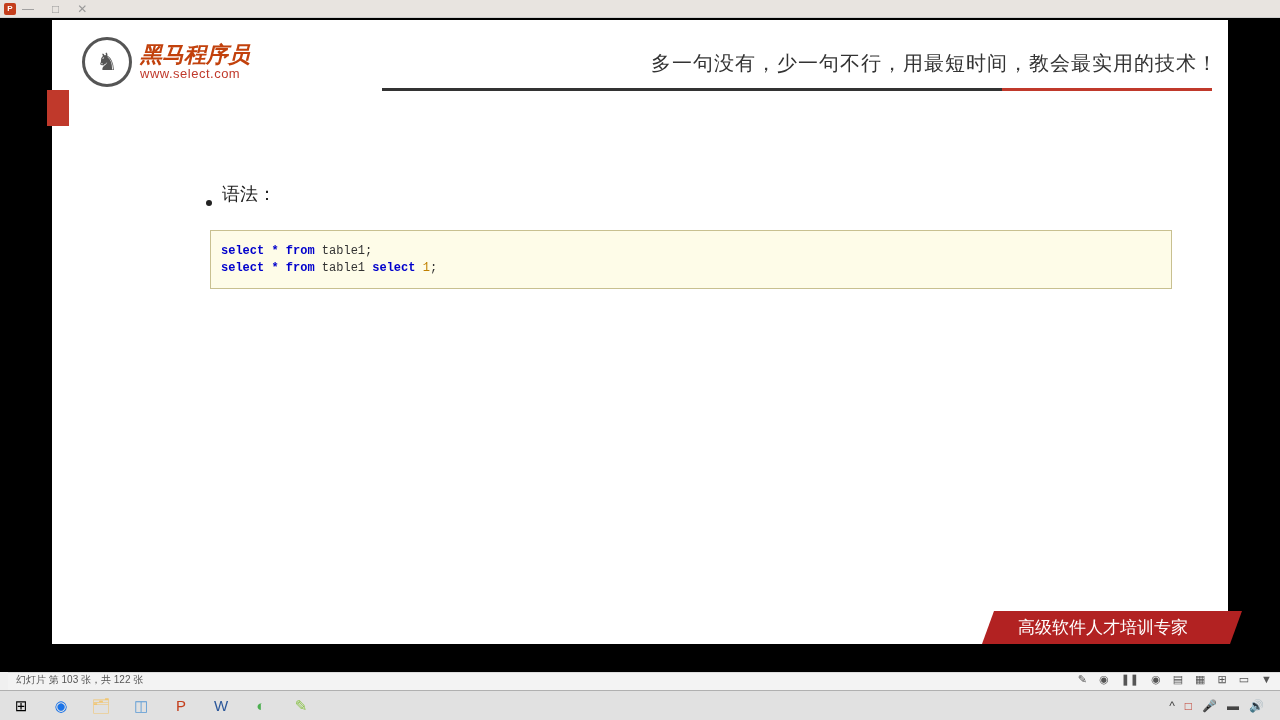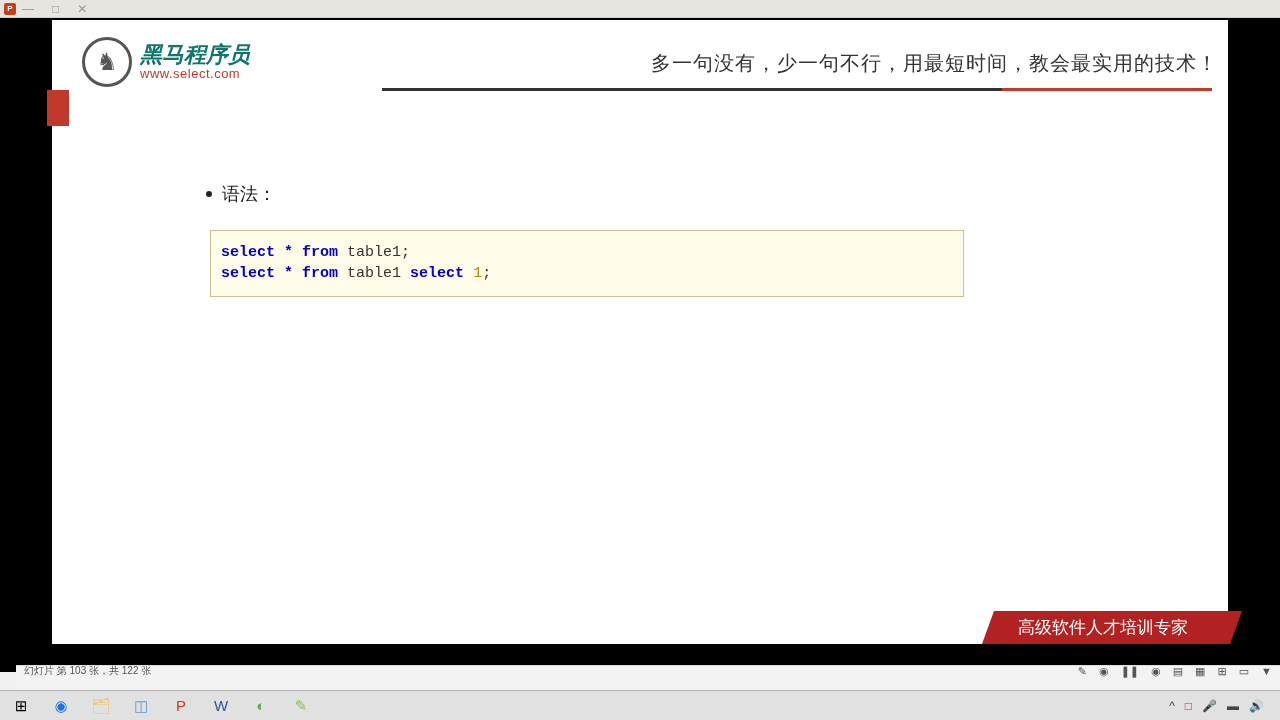--- a/index.html
+++ b/index.html
@@ -8,35 +8,35 @@
 .titlebar-icon{width:12px;height:12px;background:#c43e1c;border-radius:2px;margin-right:6px;display:flex;align-items:center;justify-content:center;color:#fff;font-size:8px;font-weight:bold}
 .titlebar-text{flex:1}
 .window-controls{display:flex;gap:18px;color:#999;font-size:12px}
 .window-controls span{cursor:pointer}
 .black-frame{position:absolute;top:18px;left:0;right:0;bottom:48px;background:#000}
 .slide{position:absolute;top:2px;left:52px;right:52px;bottom:28px;background:#fff}
 .header-band{position:absolute;top:12px;left:30px;right:10px;height:60px;display:flex;align-items:center}
 .logo-group{display:flex;align-items:center;gap:8px}
 .logo-circle{width:50px;height:50px;border:3px solid #555;border-radius:50%;display:flex;align-items:center;justify-content:center;font-size:24px;color:#555}
 .logo-text{display:flex;flex-direction:column;line-height:1.1}
-.logo-cn{font-size:22px;font-weight:bold;color:#0f766e;font-style:italic}
+.logo-cn{font-size:22px;font-weight:bold;color:#c2410c;font-style:italic}
 .logo-url{font-size:13px;color:#c0392b;letter-spacing:0.5px}
 .slogan{position:absolute;right:0;top:18px;font-size:20px;color:#333;font-family:KaiTi,STKaiti,serif;letter-spacing:1px}
 .slogan-line{position:absolute;top:56px;left:300px;right:6px;height:3px;background:#333}
 .slogan-line::after{content:"";position:absolute;right:0;top:0;width:210px;height:3px;background:#c0392b}
 .red-tab{position:absolute;top:70px;left:-5px;width:22px;height:36px;background:#c0392b}
 .slide-title{position:absolute;top:108px;left:142px;font-size:26px;color:#b03030;font-weight:500}
-.bullet{position:absolute;top:162px;left:154px;font-size:18px;color:#222;display:flex;align-items:center;gap:10px}
+.bullet{position:absolute;top:162px;left:154px;font-size:18px;color:#222;display:flex;align-items:flex-end;gap:10px}
 .bullet::before{content:"";width:6px;height:6px;background:#222;border-radius:50%;display:inline-block}
-.codebox{position:absolute;top:210px;left:158px;width:754px;background:#fefce8;border:1px solid #c8c090;padding:12px 10px;font-family:"Courier New",monospace;font-size:15px;line-height:1.38;color:#333}
+.codebox{position:absolute;top:210px;left:158px;width:962px;background:#fefce8;border:1px solid #c8c090;padding:12px 10px;font-family:"Courier New",monospace;font-size:12px;line-height:1.38;color:#333}
 .kw{color:#0000cc;font-weight:bold}
 .num{color:#c08000}
 .footer-badge{position:absolute;bottom:0;right:-8px;background:#b22222;color:#fff;font-size:17px;padding:5px 48px 5px 30px;font-family:SimSun,serif;transform:skewX(-20deg)}
 .footer-badge span{display:inline-block;transform:skewX(20deg)}
-.statusbar{position:absolute;bottom:30px;left:16px;right:0;height:18px;background:#f3f3f3;border-top:1px solid #ddd;display:flex;align-items:flex-end;padding:12px 8px;font-size:10px;color:#555;justify-content:space-between}
+.statusbar{position:absolute;bottom:30px;left:8px;right:0;height:18px;background:#f3f3f3;border-top:1px solid #ddd;display:flex;align-items:flex-start;padding:0 8px;font-size:10px;color:#555;justify-content:space-between}
 .status-right{display:flex;gap:12px;font-size:11px}
 .status-right span{cursor:pointer}
 .taskbar{position:absolute;bottom:0;left:0;right:0;height:30px;background:#e1e1e1;border-top:1px solid #b0b0b0;display:flex;align-items:center;padding:0 4px}
 .taskbar-icons{display:flex;gap:18px;align-items:center;padding-left:6px}
 .tb-icon{width:22px;height:22px;display:flex;align-items:center;justify-content:center;font-size:15px;cursor:pointer}
 .tray{margin-left:auto;display:flex;gap:10px;align-items:center;font-size:12px;color:#444;padding-right:12px}
 </style>
 </head>
 <body>
 

